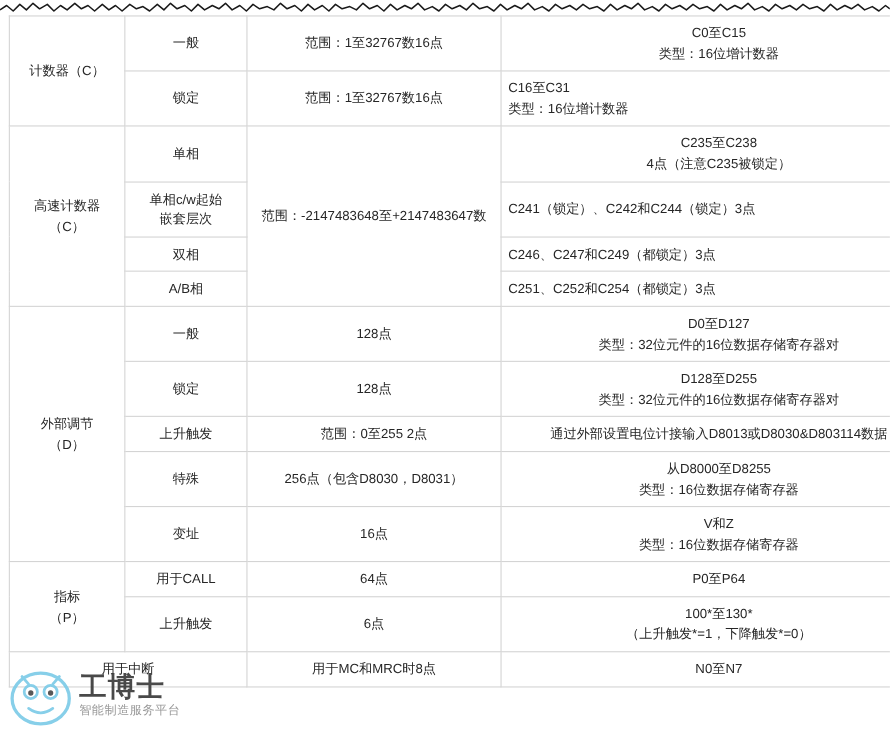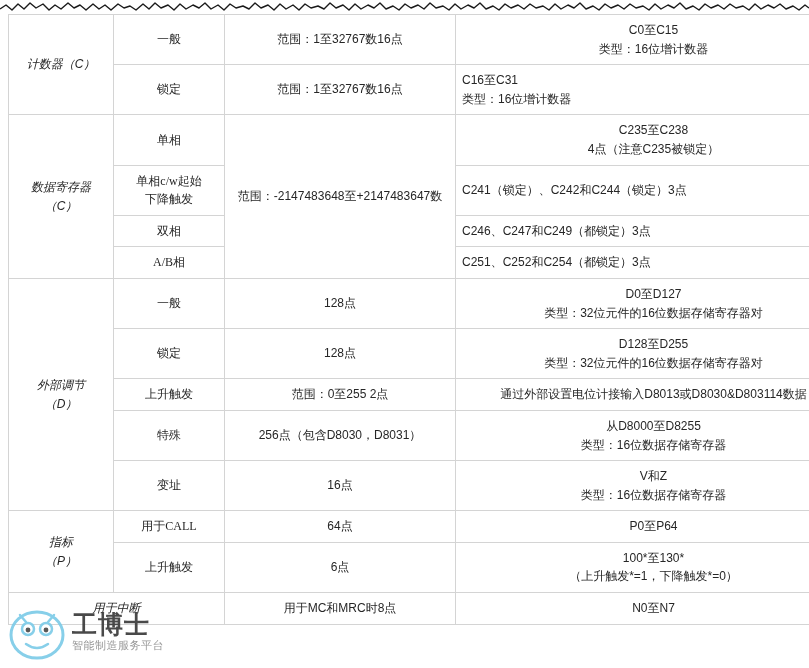--- a/index.html
+++ b/index.html
@@ -44,22 +44,22 @@
     border: 1px solid #d4d4d4;
     padding: 6px 6px;
     vertical-align: middle;
     text-align: center;
     line-height: 1.55;
     font-size: 12px;
     color: #262626;
     background: #ffffff;
     word-break: break-all;
   }
-  td.c1 { width: 92px; font-style: italic; }
-  td.c2 { width: 98px; font-family: Liberation Serif, serif; }
+  td.c1 { width: 92px; }
+  td.c2 { width: 98px; }
   td.c3 { width: 218px; margin-left: 35px; }
   td.c4 { width: 383px; }
   .cell-lines > div { display: block; }
   
   .watermark {
     position: absolute;
     left: 6px;
     bottom: 4px;
     width: 260px;
     height: 62px;
@@ -145,21 +145,21 @@
           <td class="c4" style="text-align: left;">
             <div class="cell-lines">
               <div>C16至C31</div>
               <div>类型：16位增计数器</div>
             </div>
           </td>
         </tr>
         <tr>
           <td class="c1" rowspan="4">
             <div class="cell-lines">
-              <div>数据寄存器</div>
+              <div>高速计数器</div>
               <div>（C）</div>
             </div>
           </td>
           <td class="c2">
             <div class="cell-lines">
               <div>单相</div>
             </div>
           </td>
           <td class="c3" rowspan="4">
             <div class="cell-lines">
@@ -170,21 +170,21 @@
             <div class="cell-lines">
               <div>C235至C238</div>
               <div>4点（注意C235被锁定）</div>
             </div>
           </td>
         </tr>
         <tr>
           <td class="c2">
             <div class="cell-lines">
               <div>单相c/w起始</div>
-              <div>下降触发</div>
+              <div>嵌套层次</div>
             </div>
           </td>
           <td class="c4" style="text-align: left;">
             <div class="cell-lines">
               <div>C241（锁定）、C242和C244（锁定）3点</div>
             </div>
           </td>
         </tr>
         <tr>
           <td class="c2">

